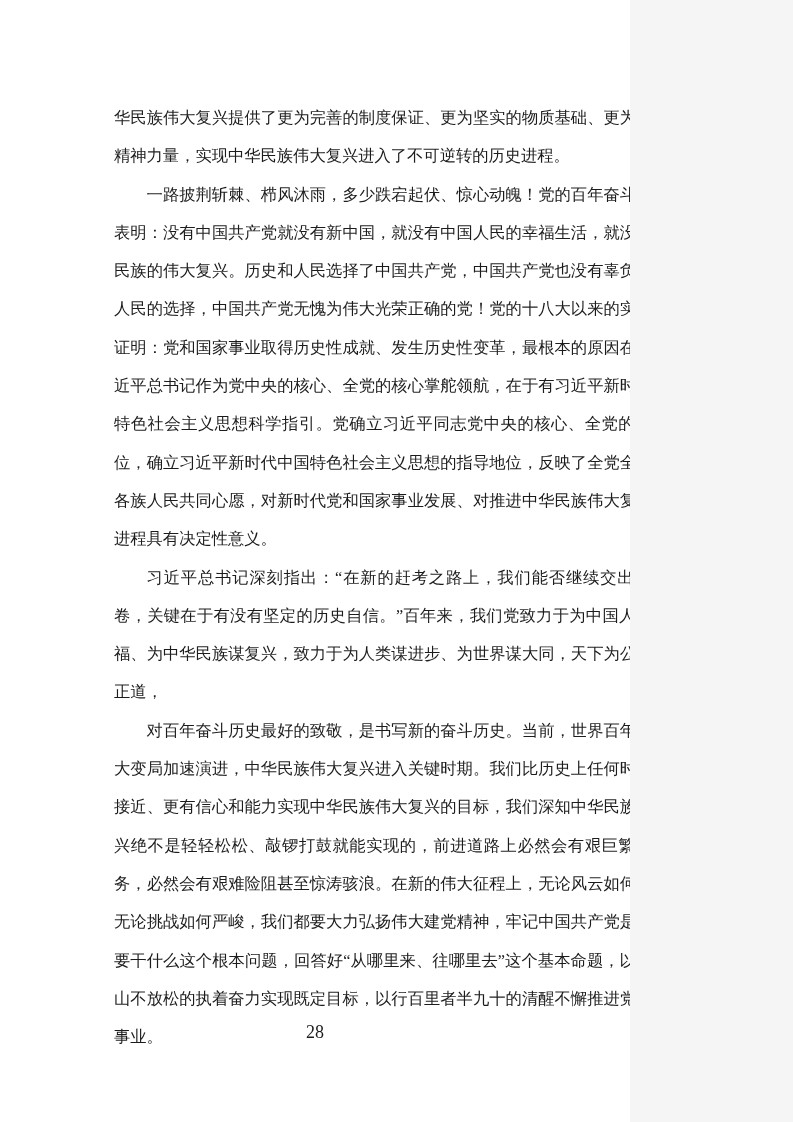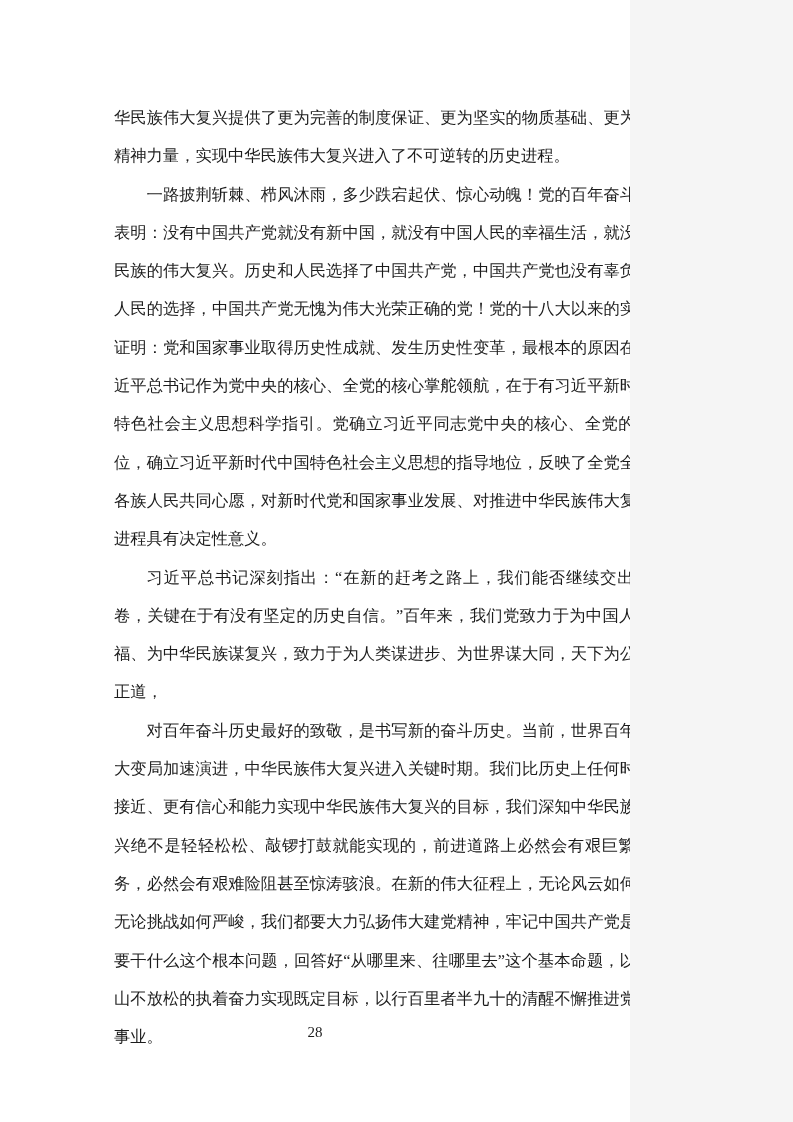--- a/index.html
+++ b/index.html
@@ -37,21 +37,21 @@
   }
   .content p.indent {
     text-indent: 2em;
   }
   .footer {
     position: absolute;
     left: 0;
     top: 1022px;
     width: 100%;
     text-align: center;
-    font-size: 15px;
+    font-size: 18px;
     line-height: 20px;
     color: #1c1c1c;
   }
 </style>
 </head>
 <body>
 
 <div class="page">
   <div class="content">
     <p>华民族伟大复兴提供了更为完善的制度保证、更为坚实的物质基础、更为主动的精神力量，实现中华民族伟大复兴进入了不可逆转的历史进程。</p>

